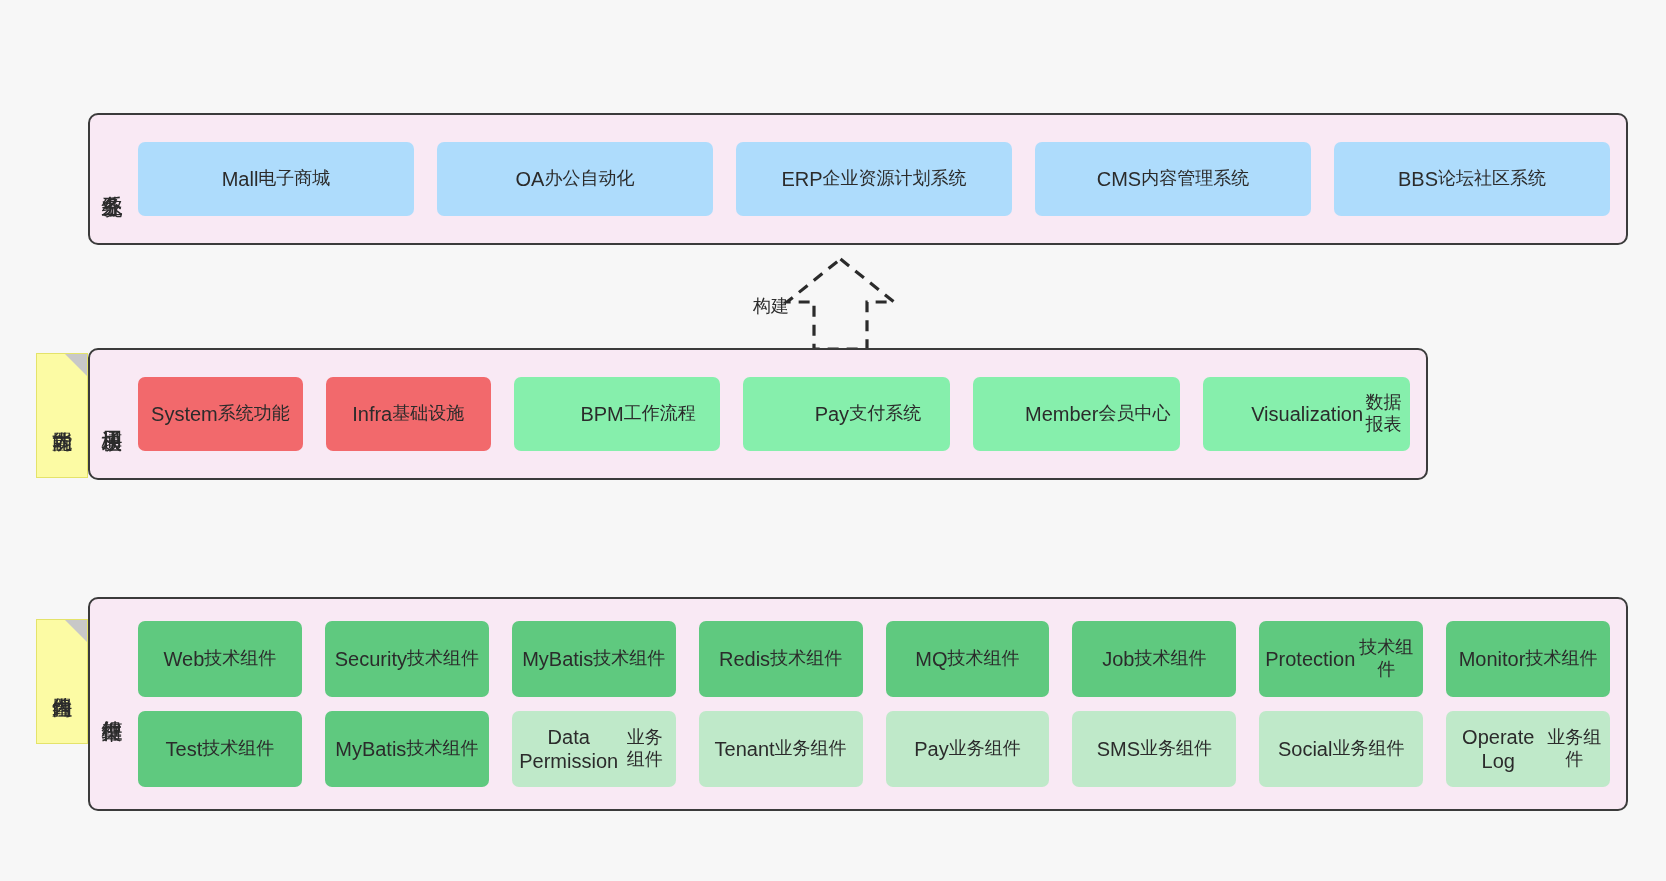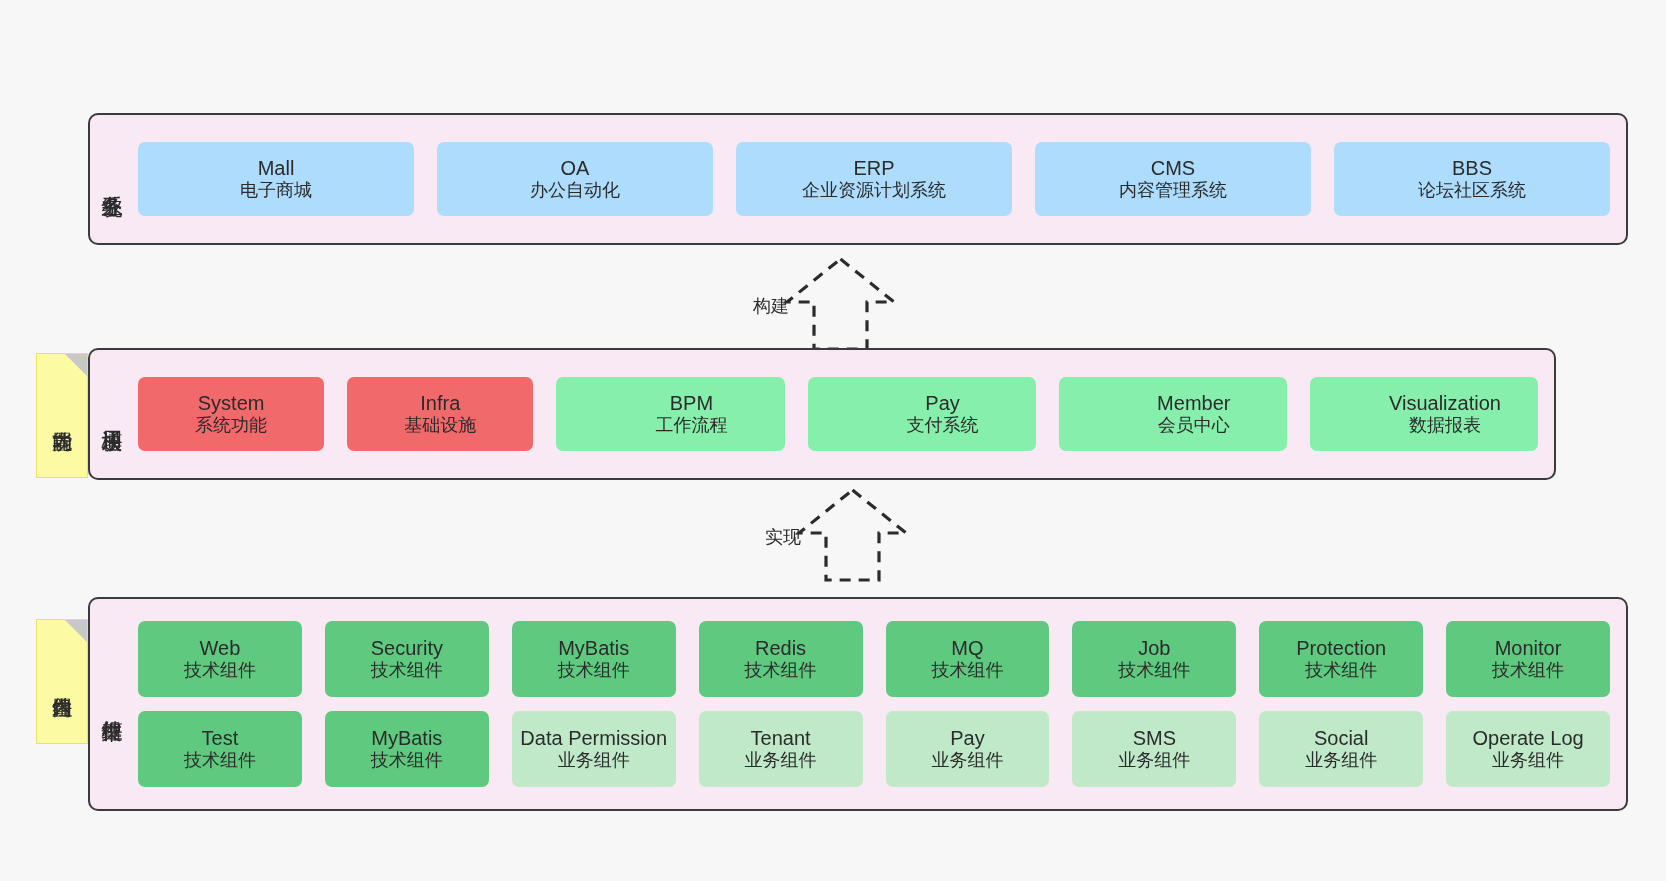--- a/index.html
+++ b/index.html
@@ -67,40 +67,40 @@
     flex-direction: row;
     gap: 23px;
     align-items: stretch;
   }
 
   .cell {
     flex: 1 1 0;
     box-sizing: border-box;
     border-radius: 7px;
     display: flex;
-    flex-direction: column;
+    flex-direction: row;
     align-items: center;
     justify-content: center;
     text-align: center;
     line-height: 1.22;
     padding: 4px 6px;
   }
   .cell .t1 { font-size: 20px; }
   .cell .t2 { font-size: 18px; font-family: Liberation Serif, serif; }
 
   
   .c-blue        { background: #aedcfc; }
   .c-red         { background: #f2696c; }
   .c-pink        { background: #86efac; padding-left: 48px; }
   .c-green       { background: #5fc97f; }
   .c-lightgreen  { background: #bfe9c9; }
 
   
   #tier-business   { left: 88px;  top: 113px; width: 1540px; height: 132px; }
-  #tier-common     { left: 88px;  top: 348px; width: 1468px; height: 132px; }
+  #tier-common     { left: 88px;  top: 348px; width: 1340px; height: 132px; }
   #tier-framework  { left: 88px;  top: 578px; width: 1540px; height: 214px; margin-top: 19px; }
 
   #tier-business  .cell { height: 74px; }
   #tier-common    .cell { height: 74px; }
   #tier-framework .cell { height: 76px; }
 
   
   .note {
     position: absolute;
     box-sizing: border-box;
@@ -230,26 +230,20 @@
 
         <div class="cell c-pink">
           <div class="t1">Visualization</div>
           <div class="t2">数据报表</div>
         </div>
 
       </div>
     </div>
   </div>
 
-  <div class="gen-arrow" id="arrow-realize">
-    <svg viewBox="0 0 175 100" xmlns="http://www.w3.org/2000/svg">
-      <path d="M 87.5 6 L 141 49 L 114 49 L 114 96 L 61 96 L 61 49 L 34 49 Z" fill="none" stroke="#2b2b2b" stroke-width="3.2" stroke-dasharray="11,8" stroke-linejoin="miter"></path>
-    </svg>
-    <div class="gen-label">实现</div>
-  </div>
 
   <div class="note" id="note-builtin-components">
     <span>内置组件</span>
   </div>
 
   <div class="tier" id="tier-framework">
     <div class="tier-caption">框架组件</div>
     <div class="tier-body">
 
       <div class="row">

